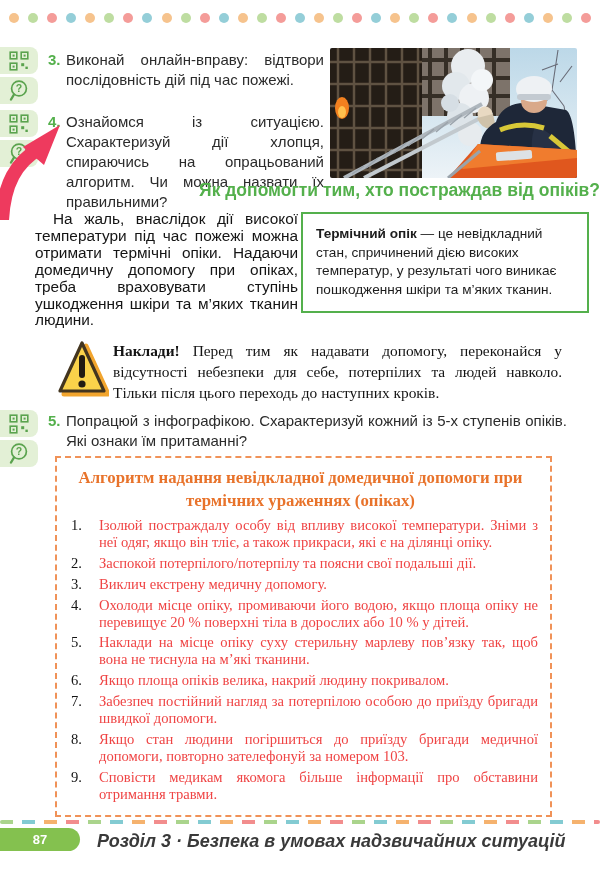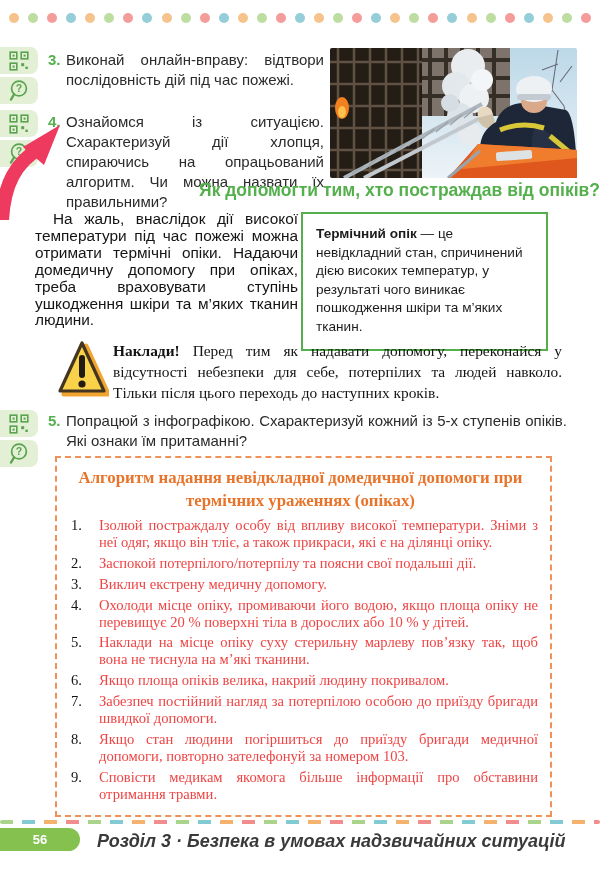--- a/index.html
+++ b/index.html
@@ -34,21 +34,21 @@
   
   .heading{position:absolute;left:0;top:180px;width:100%;text-align:right;
            font-size:17.5px;font-weight:bold;color:var(--green);}
 
   
   .para{position:absolute;left:35px;top:211px;width:263px;
         font-family:Liberation Sans, sans-serif;font-size:15.4px;line-height:16.9px;
         text-align:justify;text-indent:18px;color:#141414;}
 
   
-  .def-box{position:absolute;left:301px;top:212px;width:247px;border:2px solid var(--green);
+  .def-box{position:absolute;left:301px;top:212px;width:288px;border:2px solid var(--green);
            background:#fff;padding:11px 12px 12px 13px;box-sizing:border-box;
            font-size:13.6px;line-height:18.6px;color:#1c1c1c;}
   .def-box b{font-weight:bold;}
 
   
   .warn-icon{position:absolute;left:55px;top:339px;width:54px;height:62px;}
   .warn-text{position:absolute;left:113px;top:341px;width:449px;
              font-family:"Liberation Serif",serif;font-size:15.4px;line-height:20.8px;
              text-align:justify;color:#141414;}
   .warn-text b{font-weight:bold;}
@@ -340,16 +340,16 @@
           <span class="alg-text">Якщо стан людини погіршиться до приїзду бригади медичної допомоги, повторно зателефонуй за номером 103.</span>
         </div>
         <div class="alg-item">
           <span class="alg-num">9.</span>
           <span class="alg-text">Сповісти медикам якомога більше інформації про обставини отримання травми.</span>
         </div>
       </div>
   </div>
 
   <div class="sep-line"></div>
-  <div class="page-badge">56</div>
+  <div class="page-badge">87</div>
   <div class="chapter">Розділ 3 · Безпека в умовах надзвичайних ситуацій</div>
 
 </div>
 
 </body></html>

